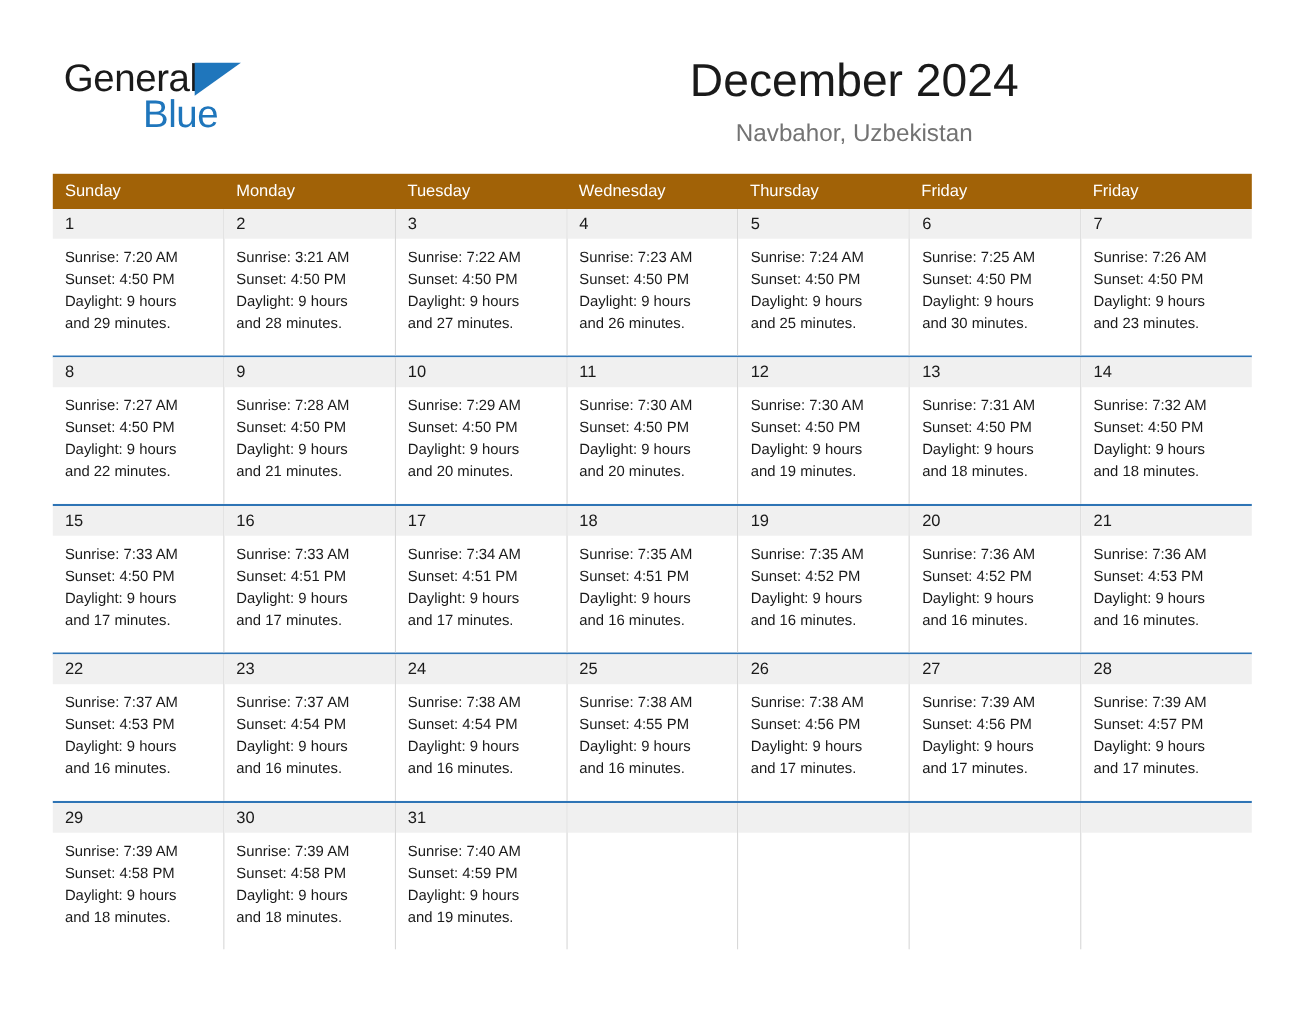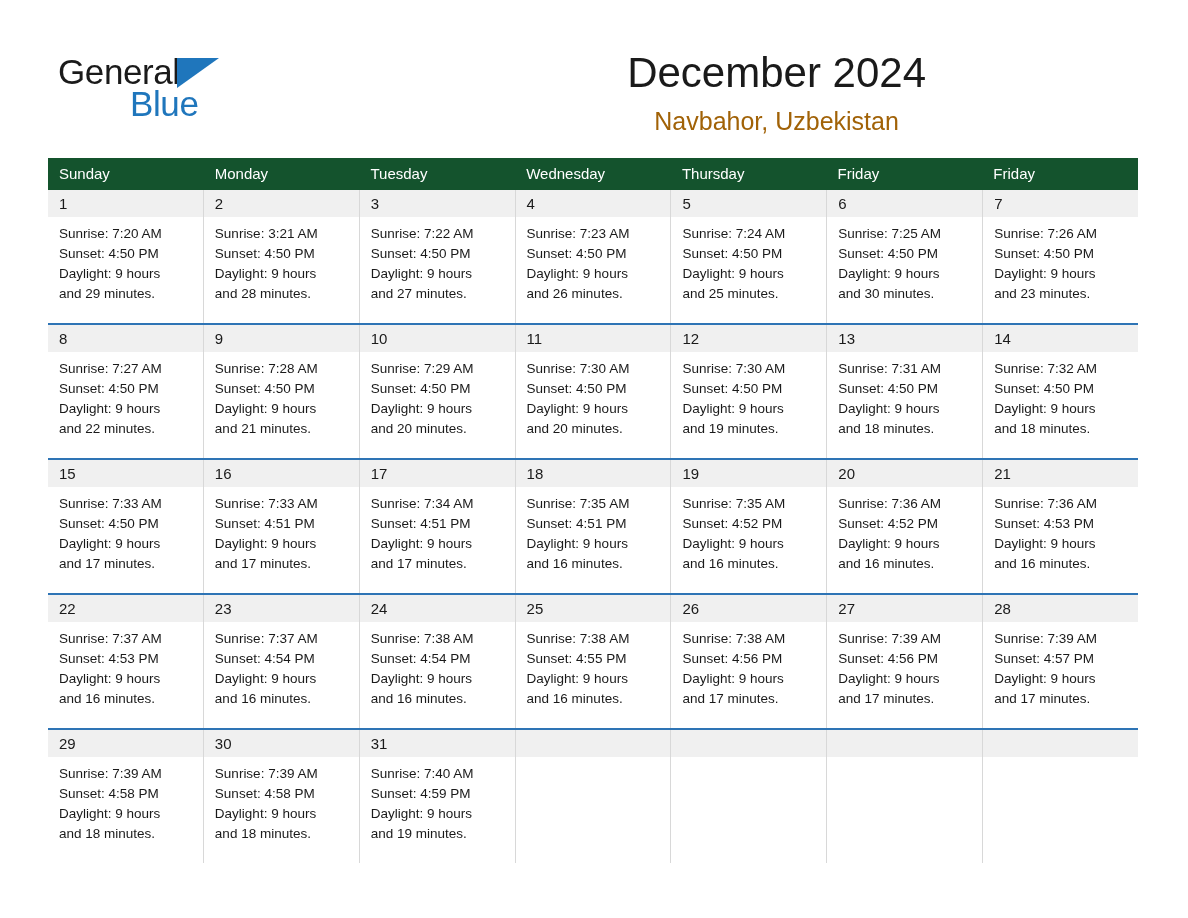--- a/index.html
+++ b/index.html
@@ -73,37 +73,37 @@
     top: 48px;
     text-align: center;
   }
   .cal-title {
     font-size: 42px;
     color: #1a1a1a;
     line-height: 50px;
     white-space: nowrap;
   }
   .cal-subtitle {
-    font-size: 25px;
-    color: #a16207;
+    font-size: 22px;
+    color: #737373;
     line-height: 34px;
     margin-top: 6px;
     white-space: nowrap;
   }
 
   
   .calendar {
     position: absolute;
     left: 48px;
     top: 158px;
     width: 1090px;
   }
   .weekday-header {
     display: flex;
-    background: #14532d;
+    background: #a16207;
     height: 32px;
   }
   .weekday-cell {
     flex: 1 1 0;
     min-width: 0;
     color: #ffffff;
     font-size: 15px;
     line-height: 32px;
     padding-left: 11px;
     box-sizing: border-box;

